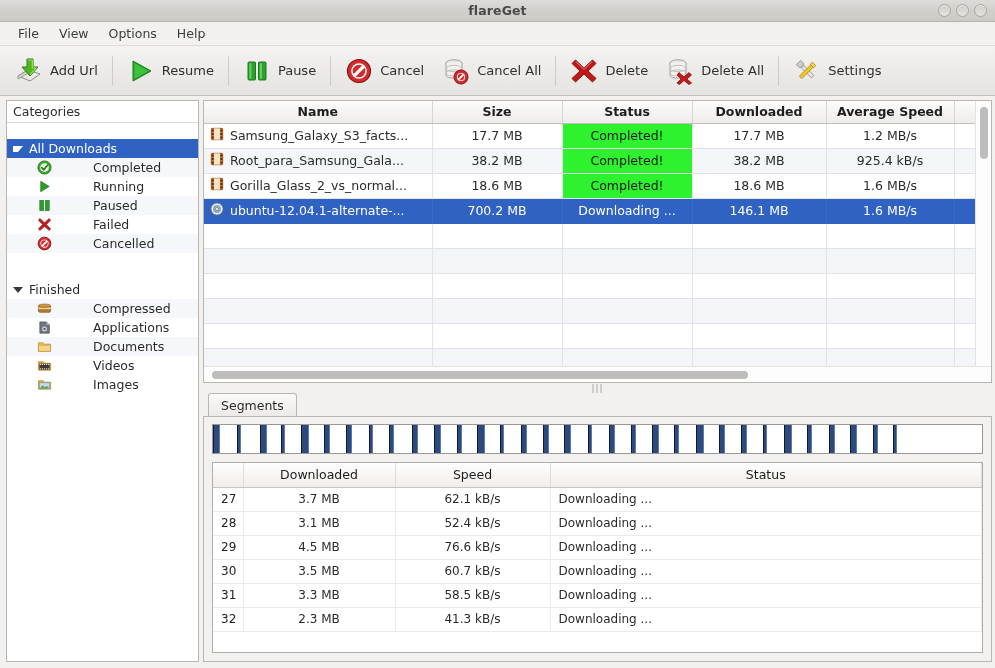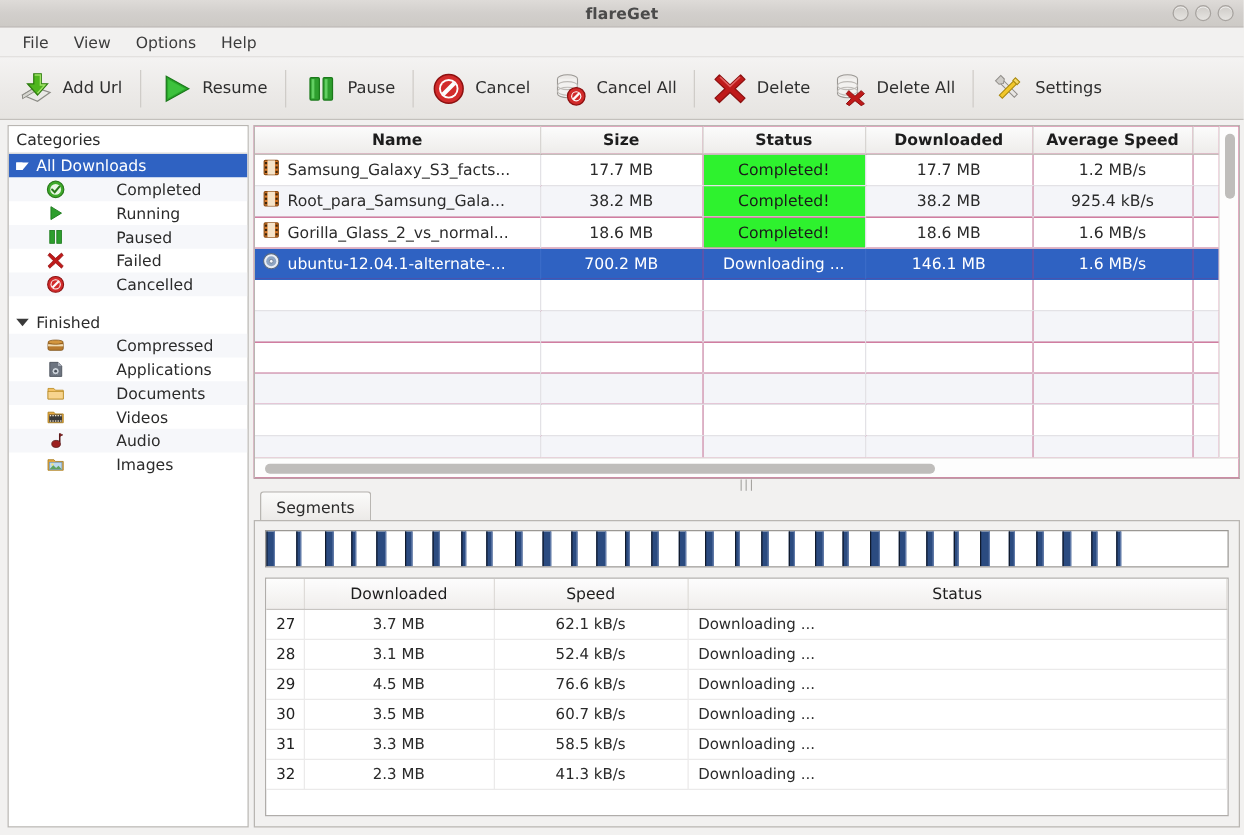--- a/index.html
+++ b/index.html
@@ -122,21 +122,21 @@
   .sb-list { flex: 1 1 auto; overflow: hidden; }
   .sb-row {
     height: 19px;
     display: flex; align-items: center;
     padding-left: 4px;
     font-size: 12.5px;
     cursor: default;
     white-space: nowrap;
   }
   .sb-row.alt { background: #f6f7fa; }
-  .sb-row.group { padding-left: 6px; }
+  .sb-row.group { padding-left: 6px; margin-top: 16px; }
   .sb-row.selected { background: #2f62c2; color: #fff; }
   .sb-row.selected .tri { border-left-color: #fff; border-top-color: #fff; }
   .sb-row.child { padding-left: 30px; gap: 36px; }
   .tri {
     width: 0; height: 0;
     border-left: 5px solid transparent;
     border-right: 5px solid transparent;
     border-top: 6px solid #3a3a3a;
     margin-right: 6px;
     flex: 0 0 auto;
@@ -149,21 +149,21 @@
     display: flex; flex-direction: column;
     min-width: 0; min-height: 0;
     gap: 0;
   }
 
   
   .dl-frame {
     height: 283px;
     flex: 0 0 283px;
     border: 1px solid #b9b6b2;
-    background: #be185d;
+    background: #22c55e;
     display: flex; flex-direction: column;
     overflow: hidden;
     position: relative;
   }
   .dl-scrollarea { display: flex; flex: 1 1 auto; min-height: 0; }
   .dl-tablewrap { flex: 1 1 auto; overflow: hidden; min-width: 0; }
   table.dl {
     width: 100%;
     border-collapse: collapse;
     table-layout: fixed;
@@ -558,30 +558,20 @@
                   <rect x="5.2" y="11" width="1.2" height="1.1"></rect>
                 <rect x="7.4" y="11" width="1.2" height="1.1"></rect>
                   <rect x="9.6" y="11" width="1.2" height="1.1"></rect>
                 <rect x="11.8" y="11" width="1.2" height="1.1"></rect>
               </g>
             </svg>
           </span>
           <span>Videos</span>
         </div>
 
-        <div class="sb-row child alt">
-          <span>
-            <svg class="sb-icon" viewBox="0 0 16 16">
-              <path d="M11.5 2 v7.2" stroke="#5a1a1a" stroke-width="1.3" fill="none"></path>
-              <ellipse cx="8.4" cy="10.8" rx="3.7" ry="3" fill="#9c2020" stroke="#5a1a1a" stroke-width=".7"></ellipse>
-              <path d="M11.5 2 l2.6 1.1 l-2.6 1.3 z" fill="#9c2020" stroke="#5a1a1a" stroke-width=".6"></path>
-            </svg>
-          </span>
-          <span>Audio</span>
-        </div>
 
         <div class="sb-row child">
           <span>
             <svg class="sb-icon" viewBox="0 0 16 16">
               <path d="M1.5 4 h5 l1.3 1.5 h6.7 V13 h-13 Z" fill="#e8a93f" stroke="#a87c1c" stroke-width=".7"></path>
               <rect x="2.6" y="6.2" width="10.8" height="6.2" fill="#bcd9ef" stroke="#6d94b4" stroke-width=".6"></rect>
               <circle cx="5.3" cy="8.1" r="1" fill="#f5e27a"></circle>
               <path d="M2.8 12.2 L6 8.7 L8.4 11 L10.4 9.2 L13.2 12.2 Z" fill="#5fa35f"></path>
             </svg>
           </span>

